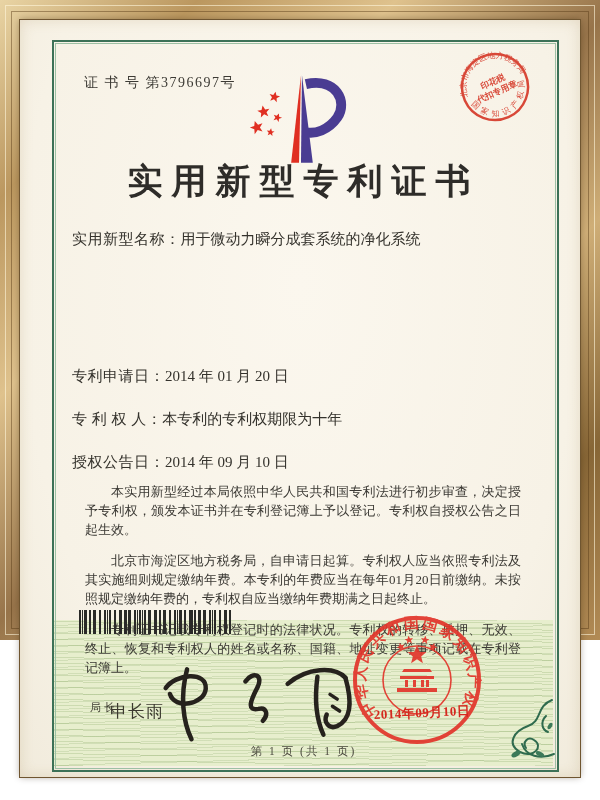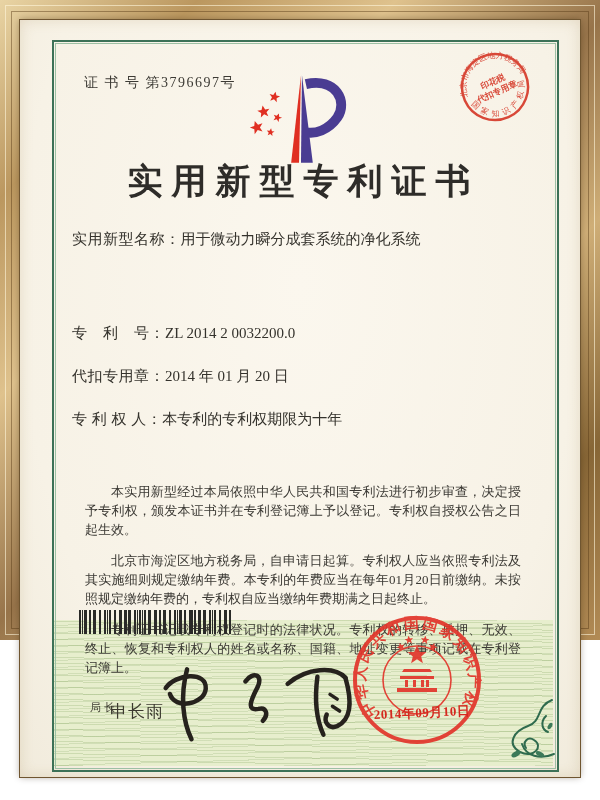--- a/index.html
+++ b/index.html
@@ -107,28 +107,28 @@
       <use href="#st" transform="translate(11,56) scale(1.35) rotate(-18)"></use>
       <use href="#st" transform="translate(25,61) scale(0.8) rotate(8)"></use>
     </g>
   </svg>
 
   <div class="abs frow" style="top:230px">
     <span class="lab">实用新型名称：</span><span>用于微动力瞬分成套系统的净化系统</span>
   </div>
 
   <div class="abs title">实用新型专利证书</div>
-  <div class="abs frow" style="top:324px">
-    <span class="lab">专　利　号：</span><span>ZL 2014 2 0032200.0</span>
-  </div>
   <div class="abs frow" style="top:367px">
-    <span class="lab">代扣专用章：</span><span>2014 年 01 月 20 日</span>
+    <span class="lab">专利申请日：</span><span>2014 年 01 月 20 日</span>
   </div>
   <div class="abs frow" style="top:410px">
     <span class="lab">专 利 权 人：</span><span>本专利的专利权期限为十年</span>
+  </div>
+  <div class="abs frow" style="top:453px">
+    <span class="lab">授权公告日：</span><span>2014 年 09 月 10 日</span>
   </div>
 
   <div class="abs body-text">
     <p>本实用新型经过本局依照中华人民共和国专利法进行初步审查，决定授予专利权，颁发本证书并在专利登记簿上予以登记。专利权自授权公告之日起生效。</p>
     <p>北京市海淀区地方税务局，自申请日起算。专利权人应当依照专利法及其实施细则规定缴纳年费。本专利的年费应当在每年01月20日前缴纳。未按照规定缴纳年费的，专利权自应当缴纳年费期满之日起终止。</p>
     <p>专利证书记载专利权登记时的法律状况。专利权的转移、质押、无效、终止、恢复和专利权人的姓名或名称、国籍、地址变更等事项记载在专利登记簿上。</p>
   </div>
 
   <div class="abs barcode"></div>
 
@@ -165,14 +165,15 @@
         <use href="#st" transform="translate(86,37) scale(0.85) rotate(20)"></use>
         <path d="M57,59 h26 l2,3 h-30 z"></path>
         <path d="M53,66 h34 v3 h-34 z"></path>
         <path d="M58,70 h3 v7 h-3 z M66,70 h3 v7 h-3 z M74,70 h3 v7 h-3 z M82,70 h-3 v7 h3 z"></path>
         <path d="M50,78 h40 v4 h-40 z"></path>
       </g>
     </svg>
   </div>
   <div class="abs seal-date">2014年09月10日</div>
 
+  <div class="abs footer">第 1 页 (共 1 页)</div>
 
 </div>
 
 </body></html>

